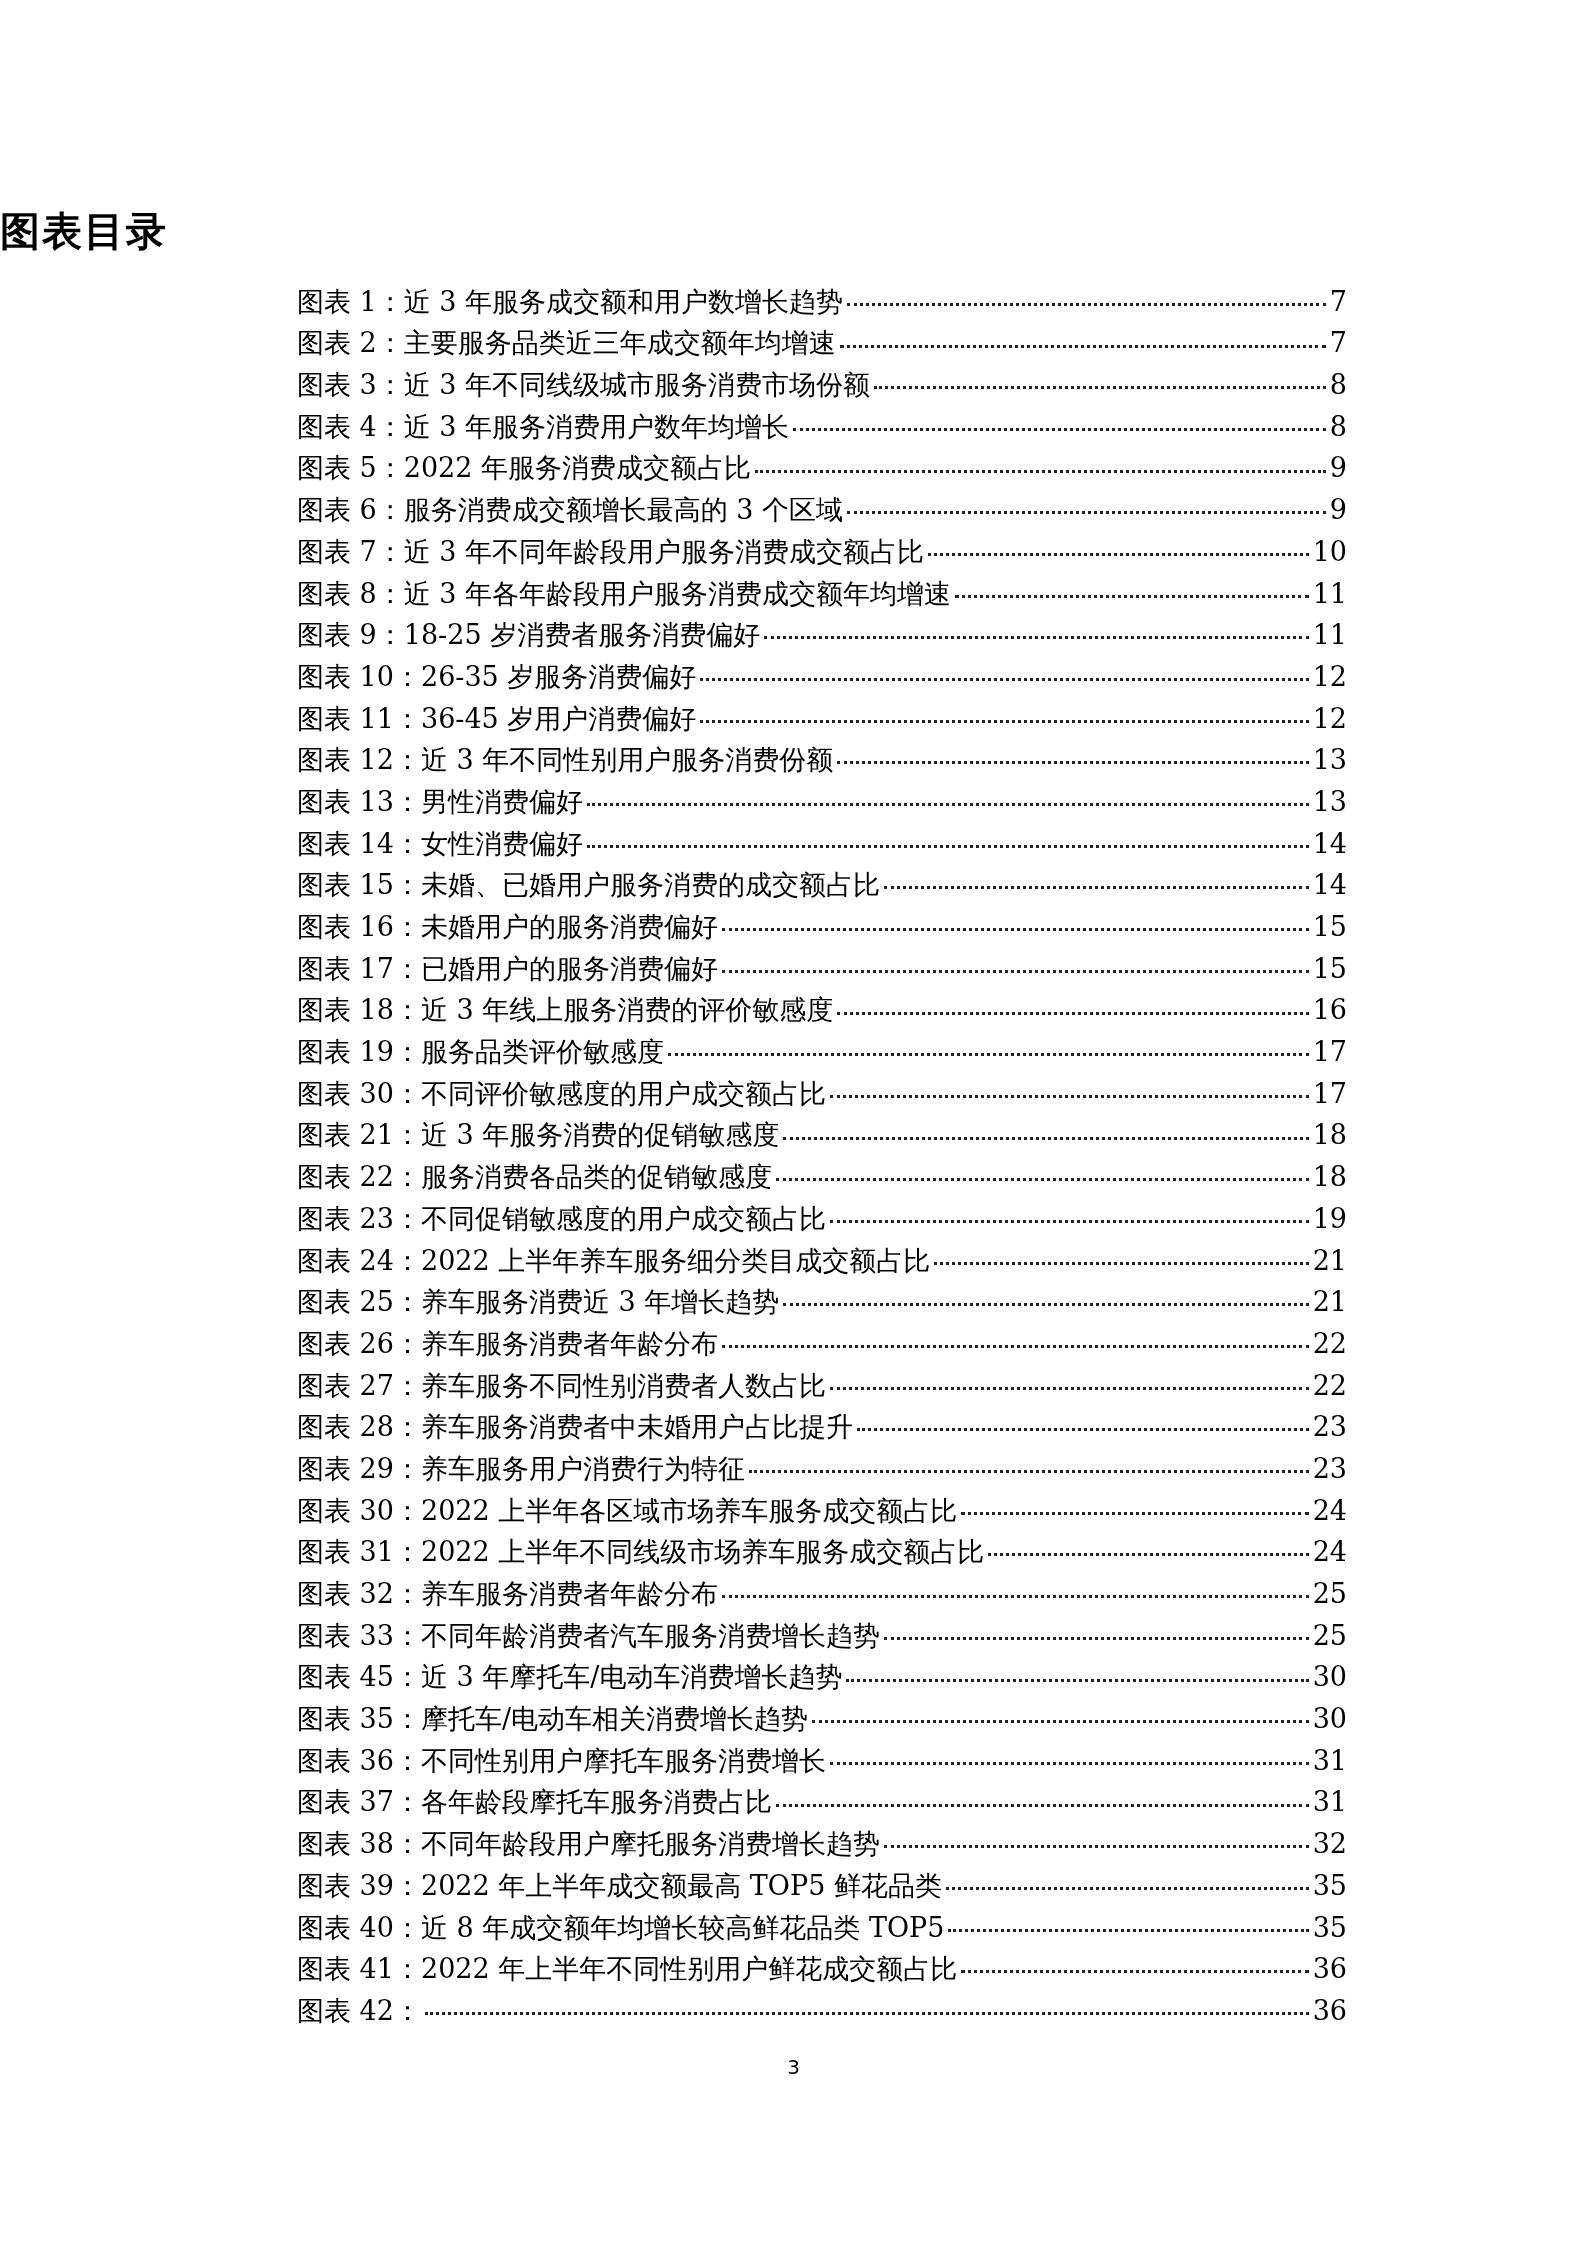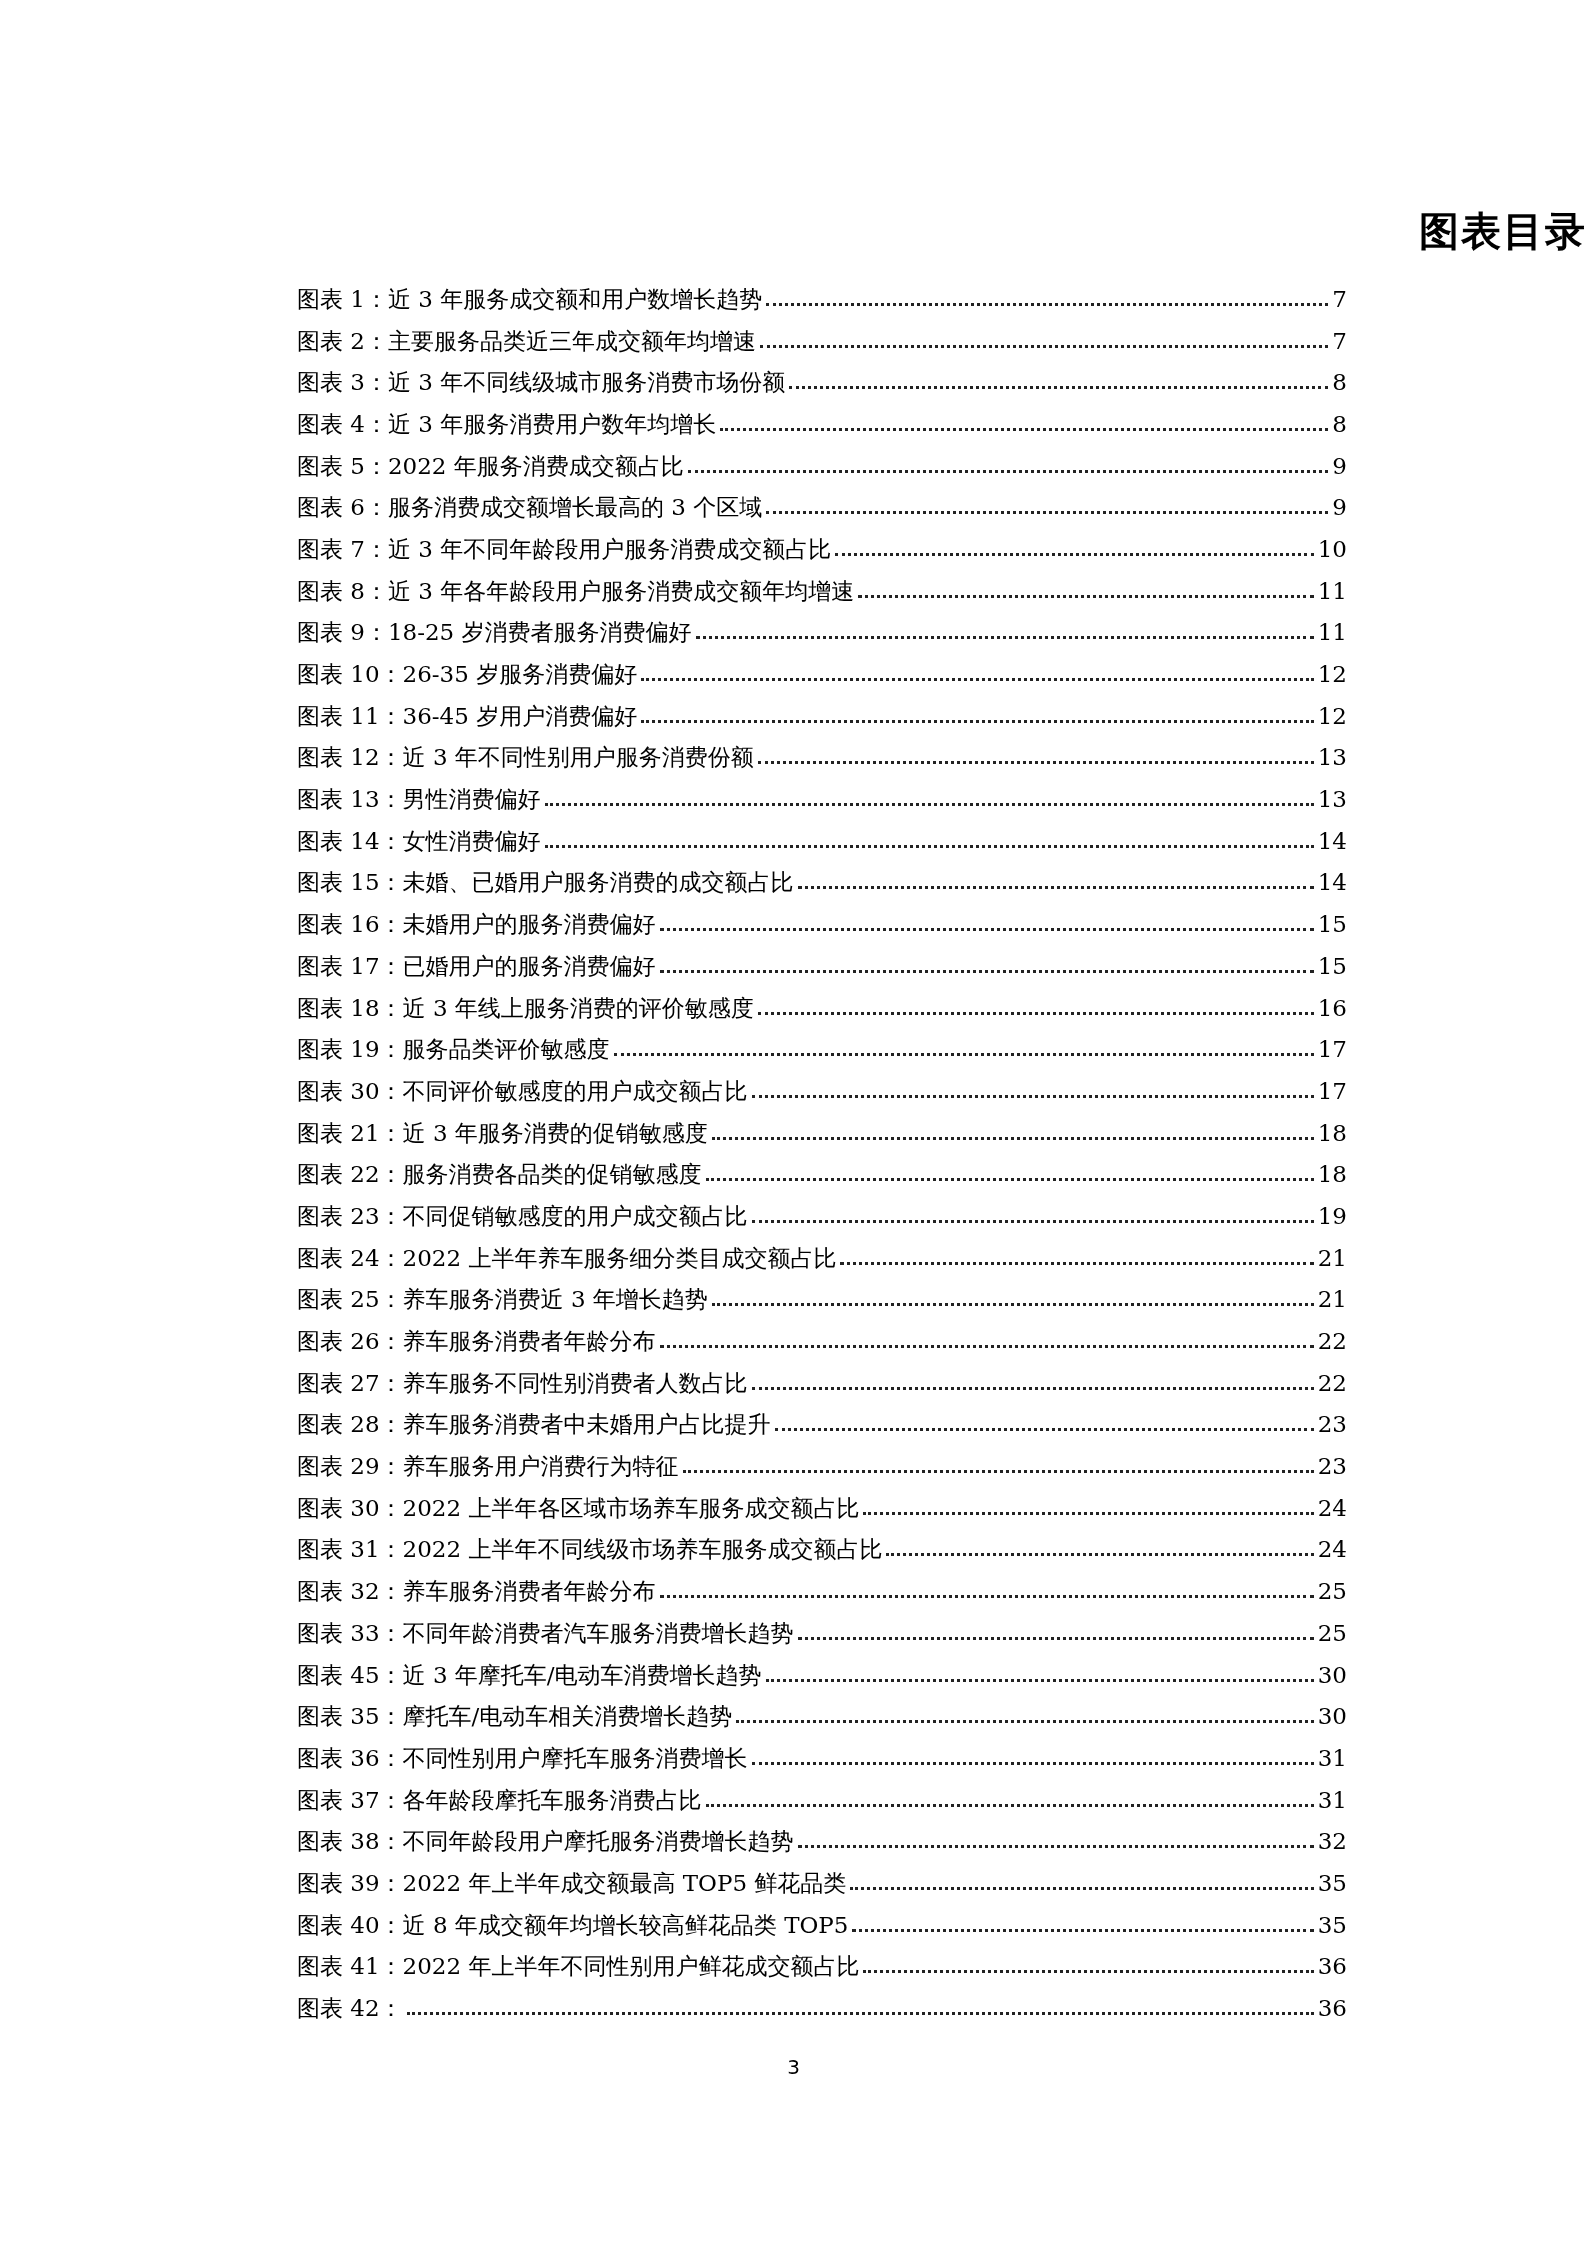--- a/index.html
+++ b/index.html
@@ -13,43 +13,43 @@
       position: relative;
       overflow: hidden;
       font-family: "DejaVu Serif", "Liberation Serif", serif;
       color: #000000;
     }
     .title {
       position: absolute;
       left: 0;
       width: 1587px;
       top: 205px;
-      text-align: right;
+      text-align: left;
       font-family: "DejaVu Sans", "Liberation Sans", sans-serif;
       font-weight: bold;
       font-size: 40px;
       line-height: 52px;
       letter-spacing: 2px;
       margin: 0;
     }
     .toc {
       position: absolute;
       left: 297px;
       top: 278px;
       width: 1050px;
       margin: 0;
       padding: 0;
       list-style: none;
     }
     .toc-entry {
       display: flex;
-      align-items: center;
+      align-items: flex-end;
       height: 41.7px;
       line-height: 36px;
-      font-size: 23px;
+      font-size: 27px;
       white-space: nowrap;
       cursor: pointer;
     }
     .toc-prefix {
       flex: 0 0 auto;
     }
     .toc-label {
       flex: 0 1 auto;
       overflow: hidden;
     }

